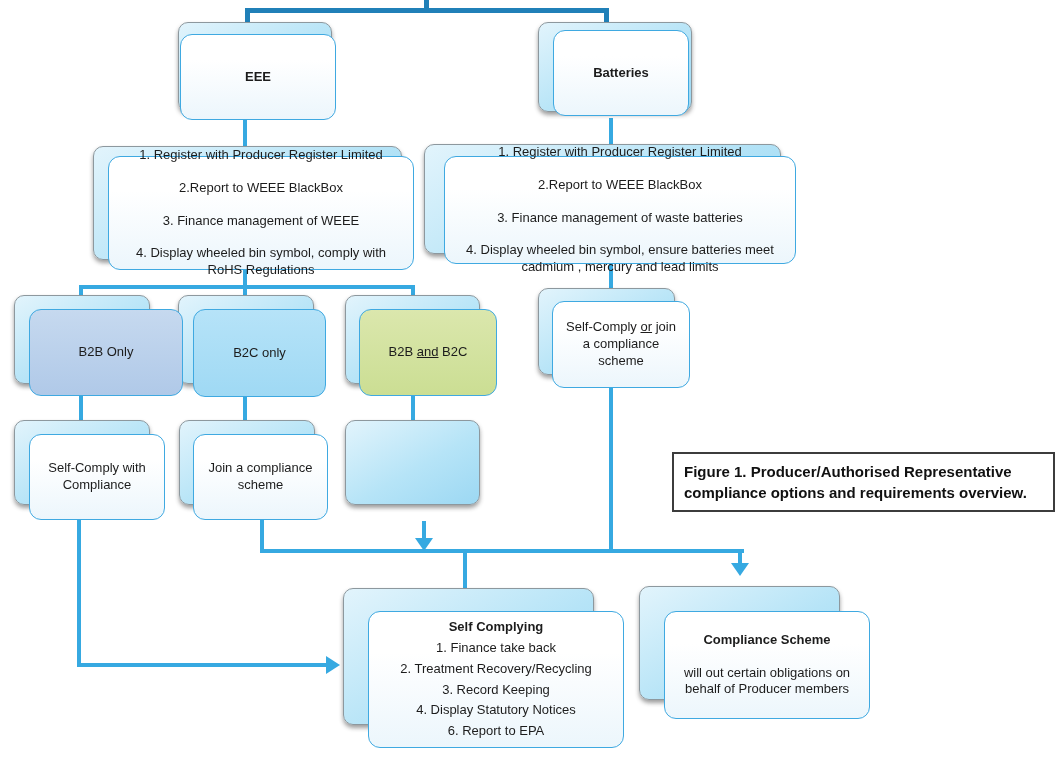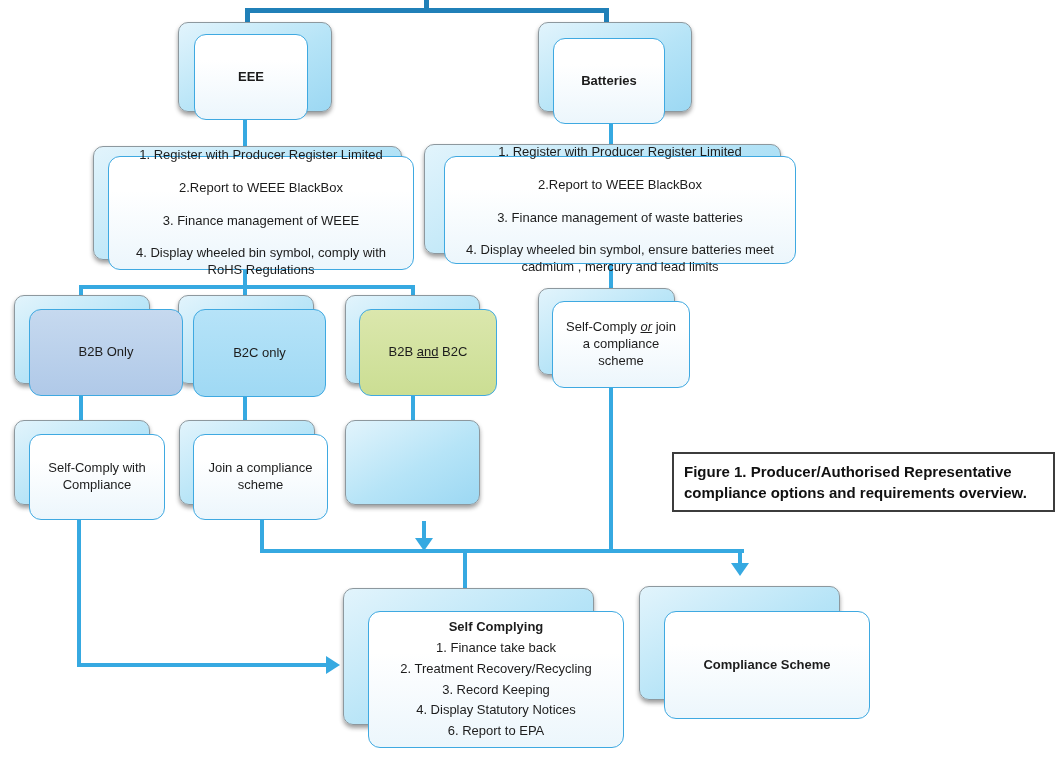--- a/index.html
+++ b/index.html
@@ -23,21 +23,21 @@
     background:linear-gradient(180deg,#ffffff 30%,#ecf6fc 100%);
     display:flex; flex-direction:column; align-items:center; justify-content:center;
     text-align:center; font-size:13px; line-height:1.3; padding:6px 8px;
   }
   .front.fill-b2b { background:linear-gradient(180deg,#c6d9ef 0%,#b0c9e8 100%); }
   .front.fill-b2c { background:linear-gradient(180deg,#b6e3f8 0%,#9fd9f4 100%); }
   .front.fill-mix { background:linear-gradient(180deg,#dbe7ad 0%,#cbde93 100%); }
   .bold { font-weight:bold; }
   .item { margin:8px 0; }
   .items-tight .item { margin:2px 0; }
-  u.it { font-style:italic; }
+  u.it { }
   .caption {
     position:absolute; left:672px; top:452px; width:383px; z-index:2; box-sizing:border-box;
     border:2px solid #3c3c3c; background:#ffffff; padding:7px 10px;
     font-size:15px; font-weight:bold; line-height:1.4; color:#111111; text-align:left;
   }
 </style>
 </head>
 <body>
 
 <div class="stage">
@@ -70,26 +70,26 @@
   <div class="line" style="left:463px;top:553px;width:4px;height:38px"></div>
 
   <div class="line" style="left:609px;top:118px;width:4px;height:40px"></div>
   <div class="line" style="left:609px;top:258px;width:4px;height:34px"></div>
   <div class="line" style="left:609px;top:386px;width:4px;height:167px"></div>
 
   <div class="line" style="left:738px;top:549px;width:4px;height:16px"></div>
   <div class="arr down" style="left:731px;top:563px"></div>
 
   <div class="back" style="left:178px;top:22px;width:152px;height:88px"></div>
-  <div class="front bold" style="left:194px;top:34px;width:114px;height:86px">
+  <div class="front bold" style="left:180px;top:34px;width:156px;height:86px">
     <span>EEE</span>
   </div>
 
   <div class="back" style="left:538px;top:22px;width:152px;height:88px"></div>
-  <div class="front bold" style="left:553px;top:38px;width:112px;height:86px">
+  <div class="front bold" style="left:553px;top:30px;width:136px;height:86px">
     <span>Batteries</span>
   </div>
 
   <div class="back" style="left:93px;top:146px;width:307px;height:112px"></div>
   <div class="front" style="left:108px;top:156px;width:306px;height:114px;padding:4px 10px">
     <div class="item">1. Register with Producer Register Limited</div>
     <div class="item">2.Report to WEEE BlackBox</div>
     <div class="item">3. Finance management of WEEE</div>
     <div class="item">4.  Display wheeled bin symbol, comply with RoHS Regulations</div>
   </div>
@@ -142,15 +142,16 @@
     <div class="item">1. Finance take back</div>
     <div class="item">2. Treatment Recovery/Recycling</div>
     <div class="item">3. Record Keeping</div>
     <div class="item">4. Display Statutory Notices</div>
     <div class="item">6. Report to EPA</div>
   </div>
 
   <div class="back" style="left:639px;top:586px;width:199px;height:112px"></div>
   <div class="front" style="left:664px;top:611px;width:206px;height:108px;padding:6px 4px">
     <div class="item bold">Compliance Scheme</div>
+    <div class="item">will out certain obligations on behalf of Producer members</div>
   </div>
 
 </div>
 
 </body></html>

